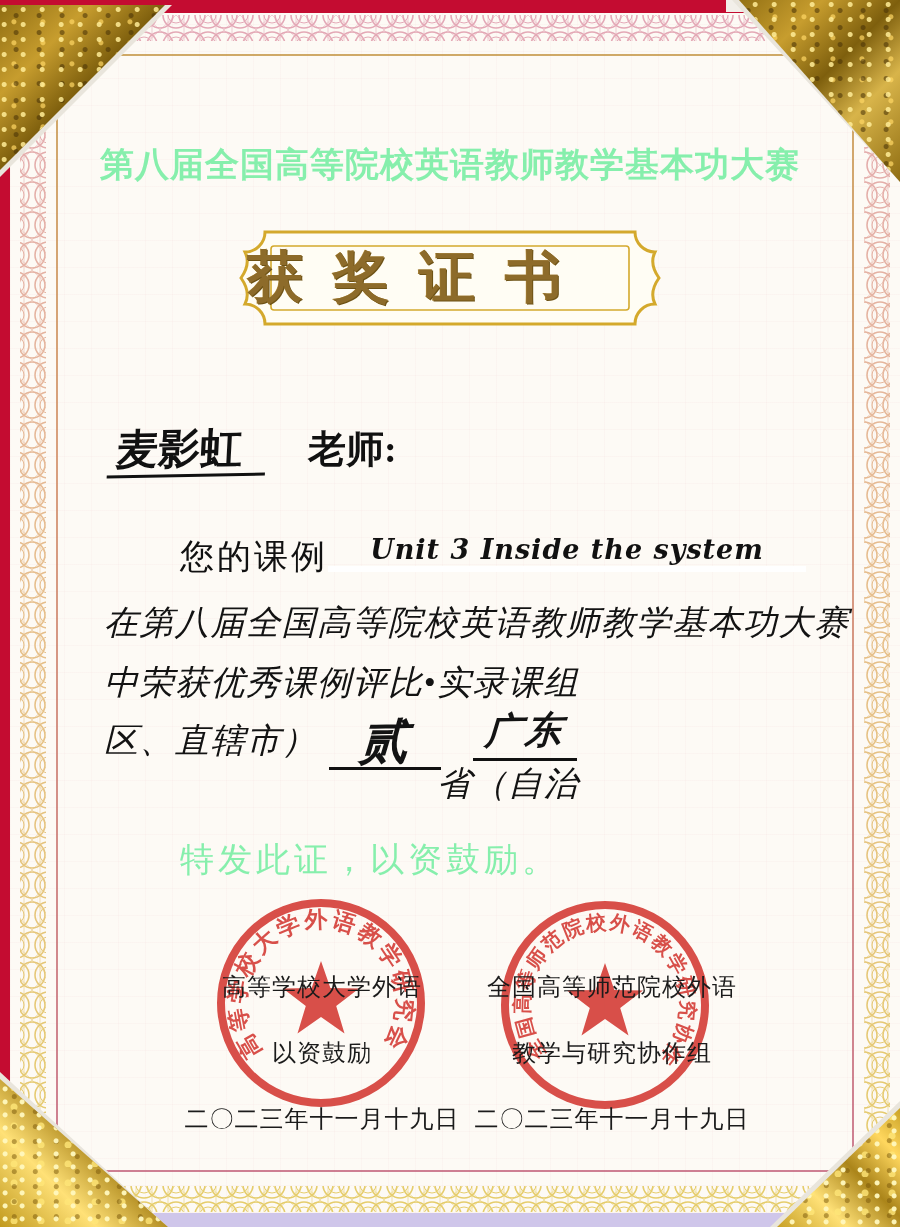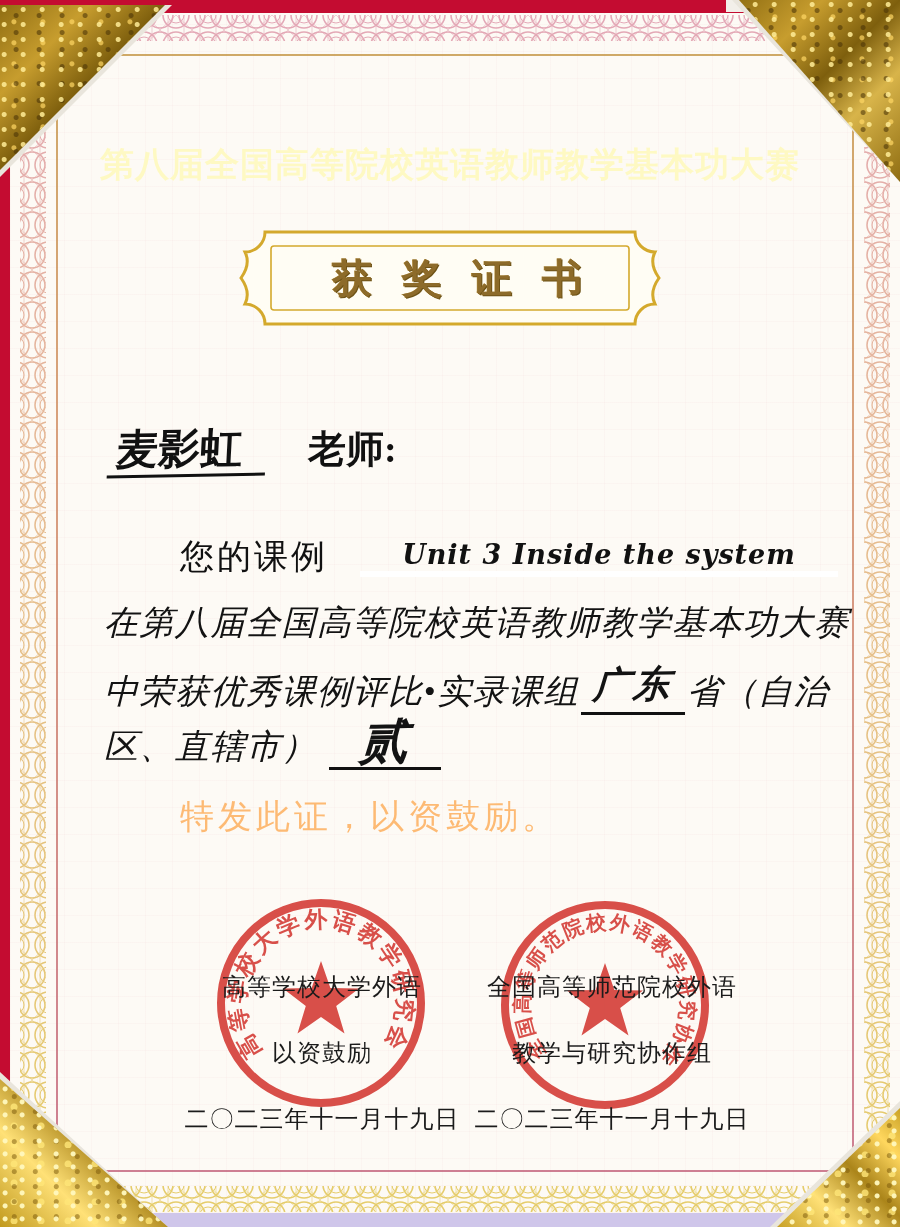--- a/index.html
+++ b/index.html
@@ -54,54 +54,54 @@
   .corner-bl .edge { clip-path:polygon(0 0,0 100%,100% 100%); }
   .corner-bl .foil { clip-path:polygon(0 7px,0 100%,100% 100%); }
   .corner-br { right:0; bottom:0; width:130px; height:126px; }
   .corner-br .edge { clip-path:polygon(100% 0,0 100%,100% 100%); }
   .corner-br .foil { clip-path:polygon(100% 7px,7px 100%,100% 100%); }
 
   
   .title {
     position:absolute; top:142px; left:60px; right:60px; text-align:center;
     font-family:Liberation Serif, serif; font-weight:800;
-    font-size:34px; letter-spacing:1px; color:#fef9c3; z-index:6;
+    font-size:34px; letter-spacing:1px; color:#86efac; z-index:6;
   }
 
   .plaque { position:absolute; left:233px; top:224px; width:434px; height:108px; z-index:6; }
   .plaque-text {
-    position:absolute; inset:0; display:flex; align-items:center; justify-content:center;
-    font-size:40px; font-weight:700; color:#8d6b2a;
+    position:absolute; inset:0; display:flex; align-items:center; justify-content:flex-start;
+    font-size:56px; font-weight:700; color:#8d6b2a;
     letter-spacing:30px; text-indent:0; padding-left:14px;
     text-shadow:1px 1px 0 #6e5316, -0.5px -0.5px 0 #b99343;
   }
   .plaque-text span { margin-right:-30px; }
 
   .hand { font-weight:700; transform:skewX(-4deg) rotate(-1deg); display:inline-block; }
 
   .name-row { position:absolute; left:108px; top:424px; display:flex; align-items:flex-end; z-index:6; color:#111; }
   .name-value { font-size:42px; line-height:1.0; padding:0 24px 4px 8px; border-bottom:3px solid #111; }
   .name-suffix { font-size:38px; font-weight:700; margin-left:42px; padding-bottom:2px; }
 
-  .course-row { position:absolute; left:180px; top:534px; display:flex; align-items:center; z-index:6; color:#111;gap:32px; }
+  .course-row { position:absolute; left:180px; top:534px; display:flex; align-items:flex-start; z-index:6; color:#111; }
   .course-label { font-size:34px; letter-spacing:3px; padding-bottom:2px; }
   .course-line { width:478px; border-bottom:6px solid #ffffff; text-align:center; padding-bottom:1px; }
   .course-value { font-family:"DejaVu Serif", serif; font-style:italic; font-weight:700; font-size:27px; letter-spacing:1px; }
 
   .bodyline { position:absolute; left:104px; z-index:6; color:#131313; font-size:34px; letter-spacing:1.5px; white-space:nowrap;font-style:italic; }
   .line1 { top:600px; }
-  .line2 { top:660px; display:flex; align-items:flex-end; }
-  .line3 { top:718px; display:flex; align-items:flex-end; }
+  .line2 { top:660px; display:flex; align-items:flex-end;flex-direction:column; }
+  .line3 { top:718px; display:flex; }
   .fill-ul { border-bottom:3px solid #111; text-align:center; }
   .province-ul { min-width:104px; padding:0 2px 2px 2px; margin:0 2px; }
   .province-ul .hand { font-size:37px; letter-spacing:3px; }
   .grade-ul { min-width:112px; margin:0 12px; padding-bottom:3px; }
   .grade-ul .hand { font-size:48px; line-height:0.9; position:relative; top:2px; }
 
-  .closing { position:absolute; left:180px; top:794px; font-size:34px; letter-spacing:4px; color:#fdba74; z-index:6; }
+  .closing { position:absolute; left:180px; top:837px; font-size:34px; letter-spacing:4px; color:#86efac; z-index:6; }
 
   
   .issuer { position:absolute; width:300px; text-align:center; z-index:8; color:#1b1b1b; }
   .issuer div { font-size:24px; letter-spacing:1px; line-height:40px; white-space:nowrap;margin-top:26px; }
   .issuer-left { left:172px; top:941px; }
   .issuer-right { left:462px; top:941px; }
 
   .seals-svg { position:absolute; left:0; top:0; z-index:7; }
 </style>
 </head>

